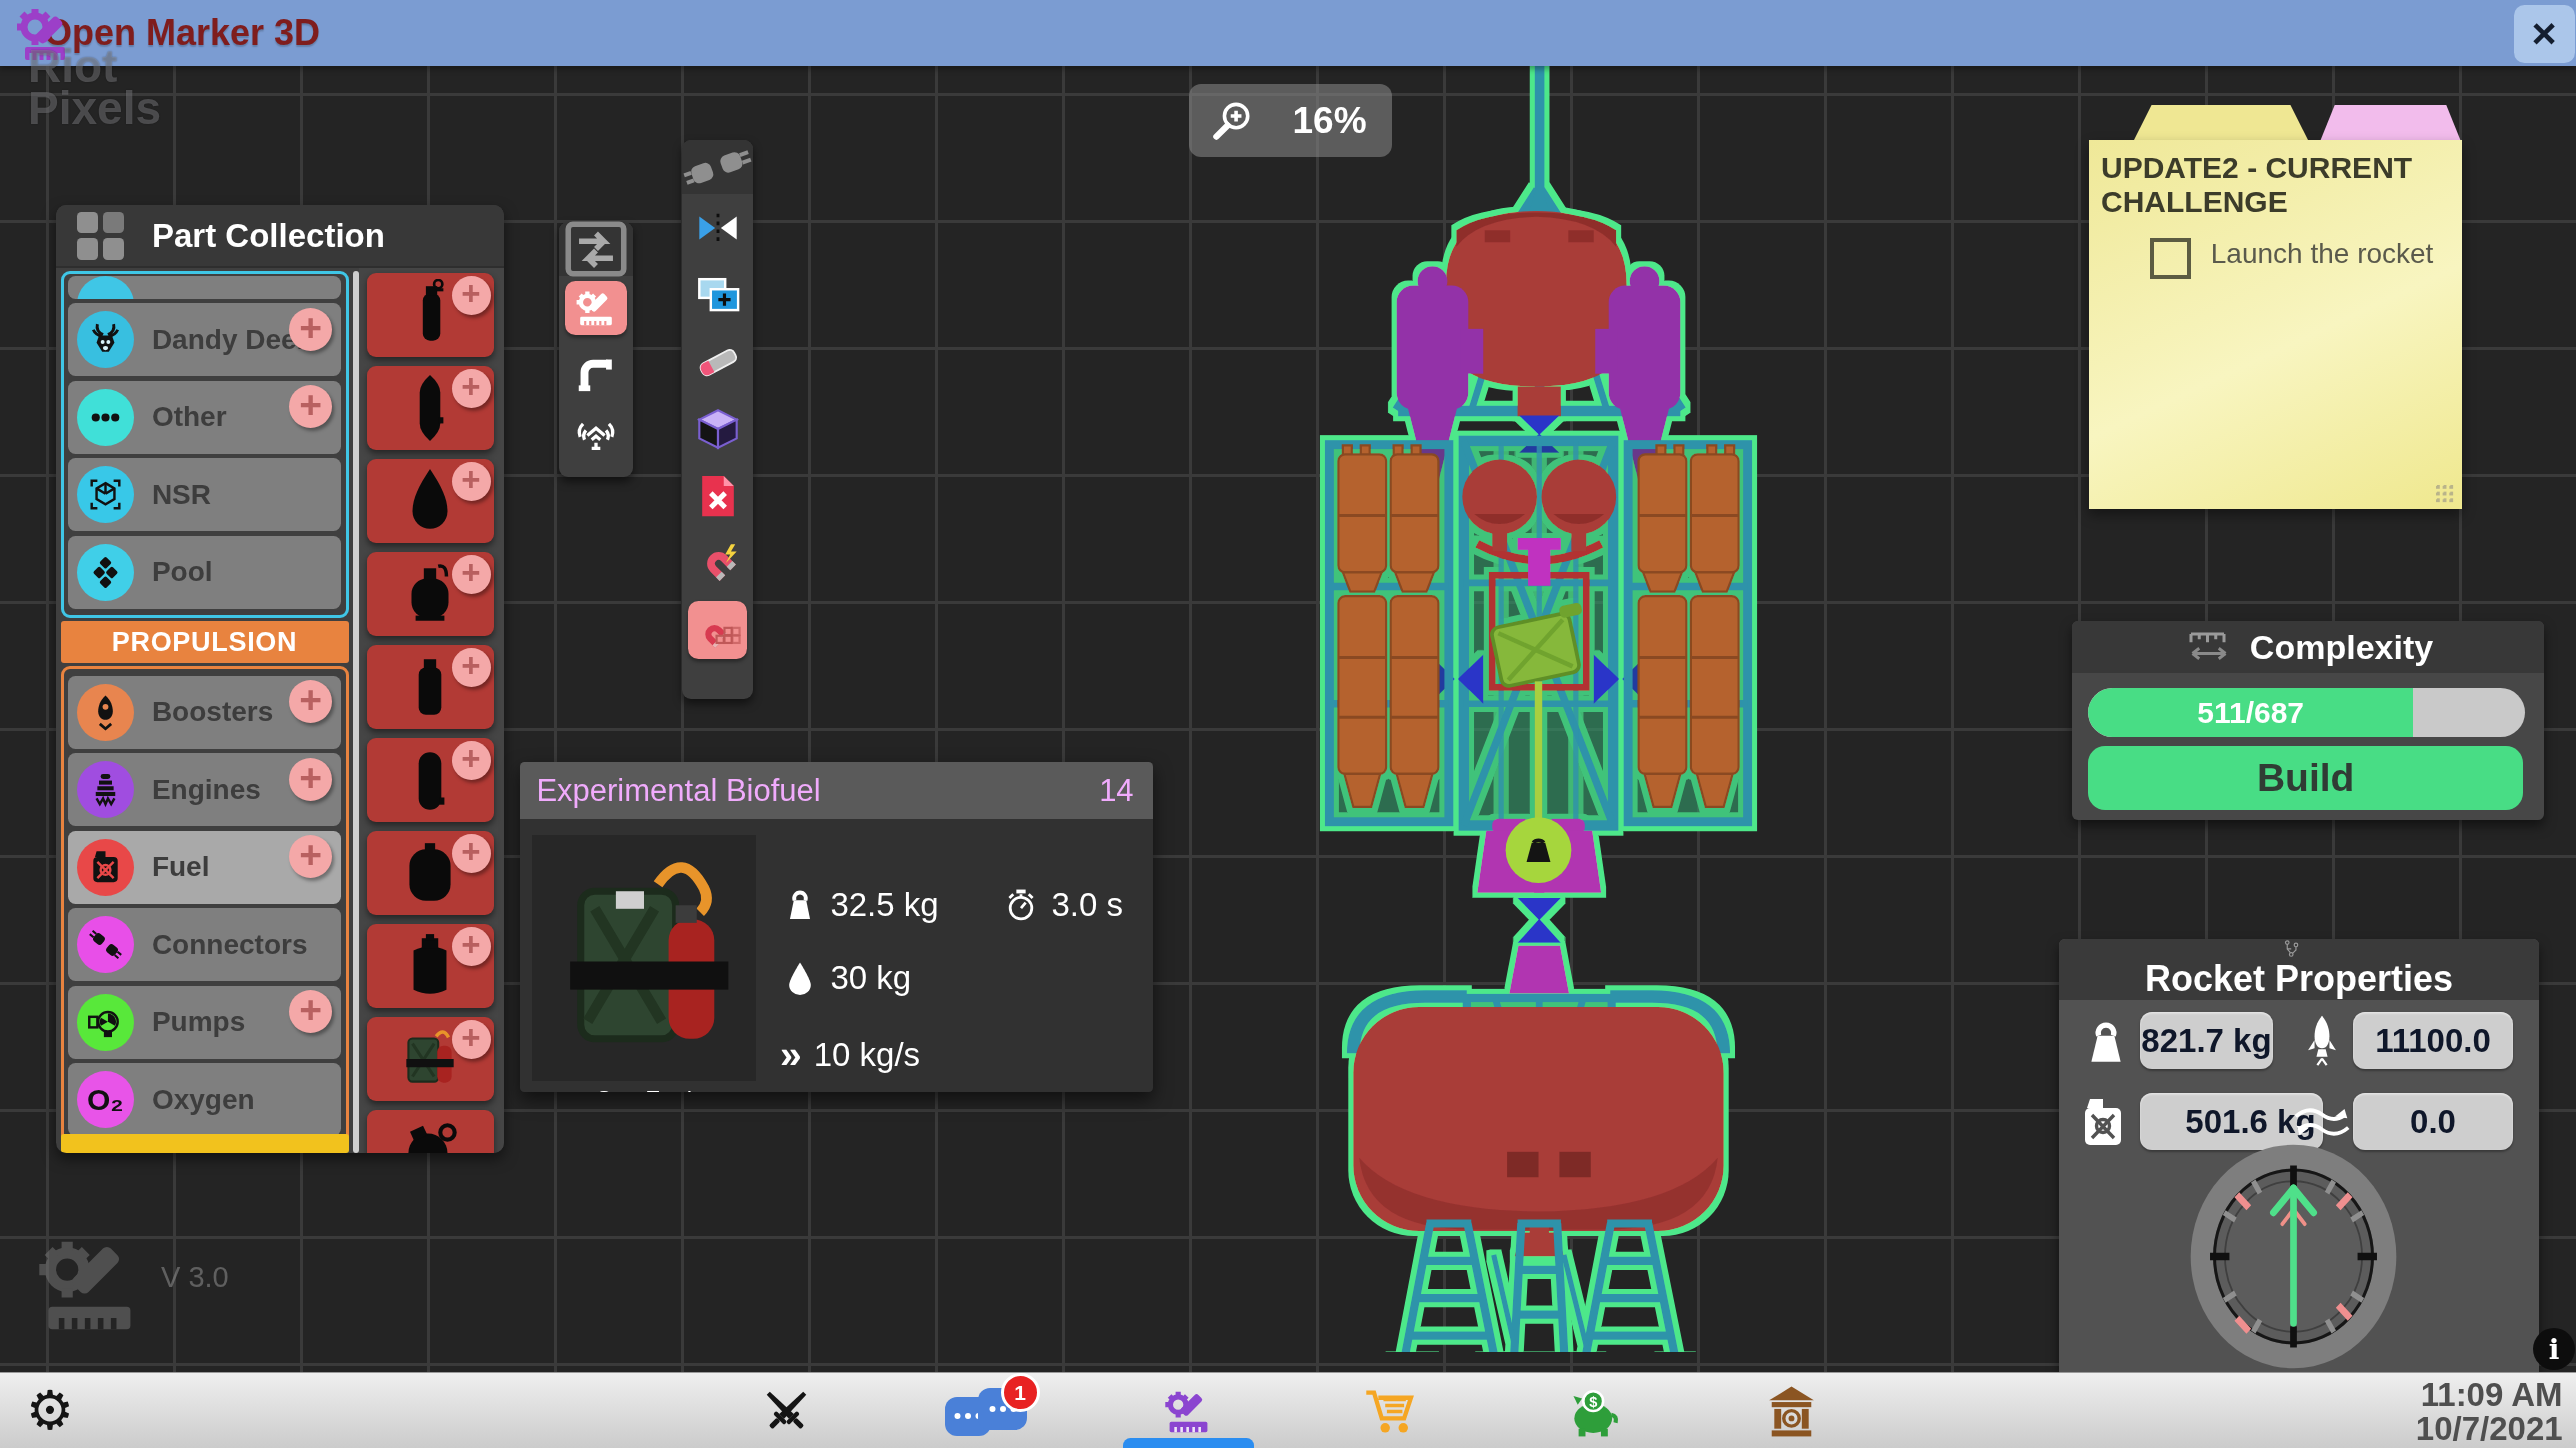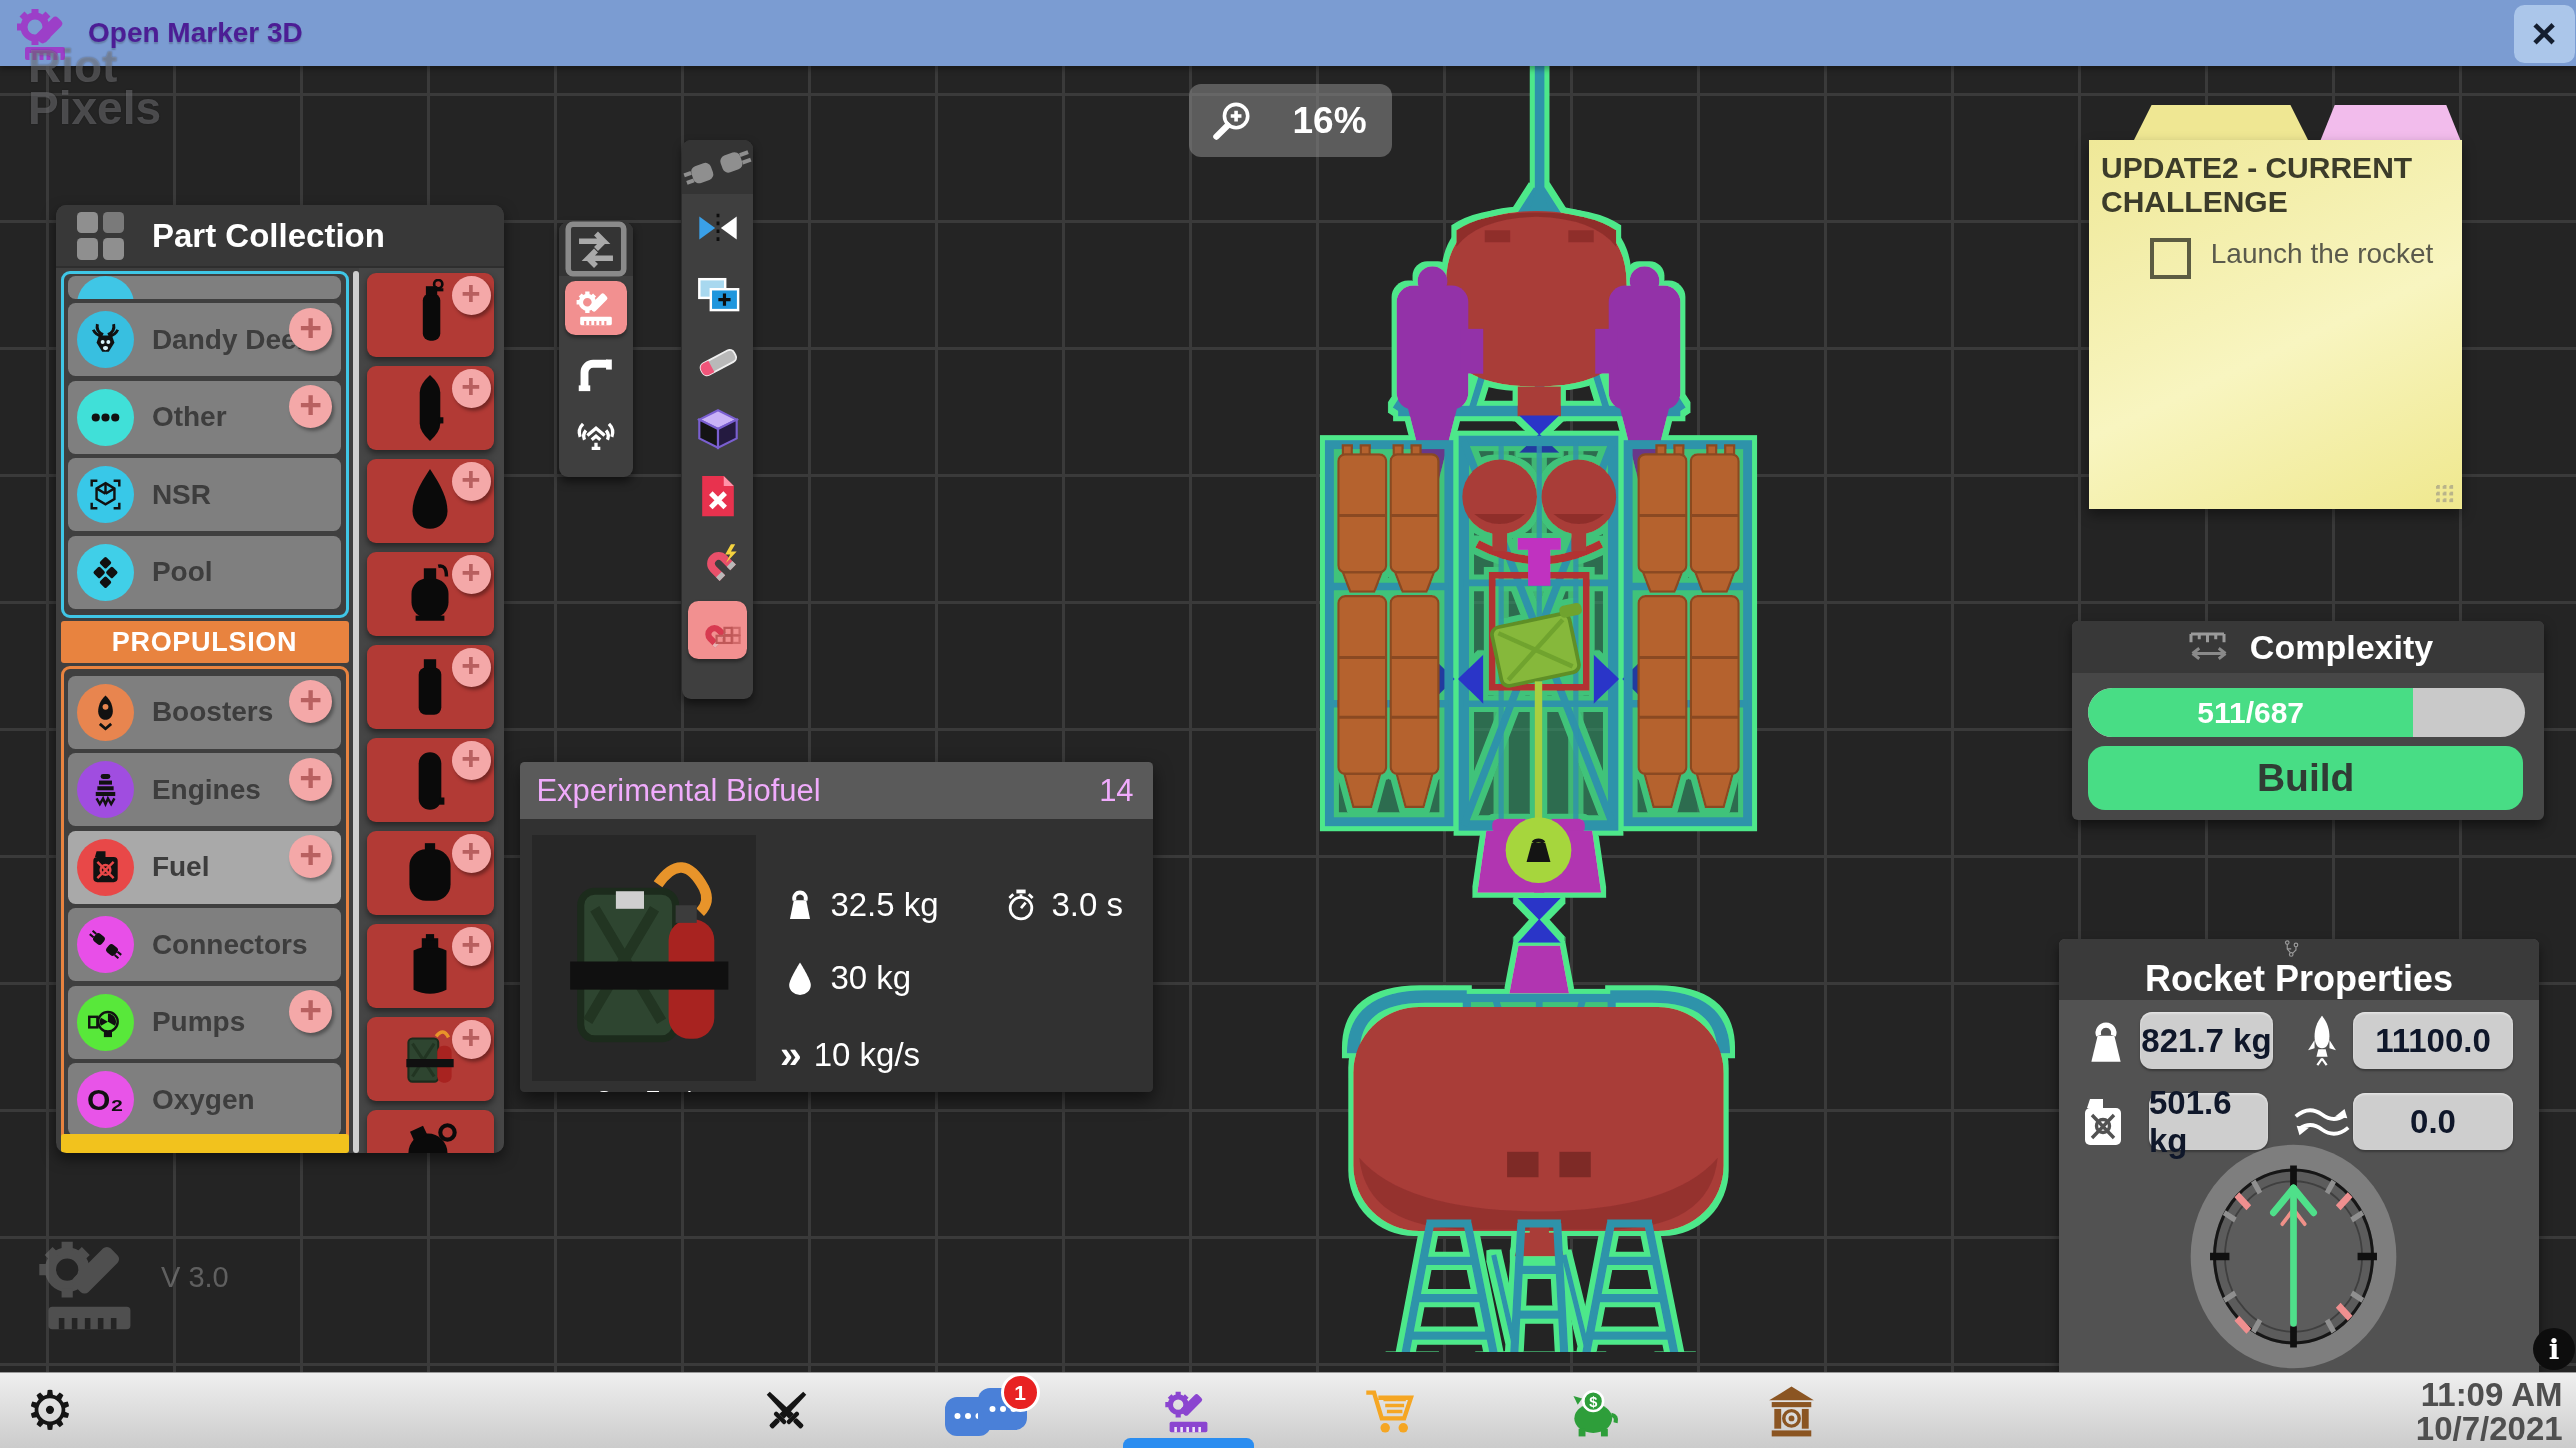--- a/index.html
+++ b/index.html
@@ -7,21 +7,21 @@
     background-color:#242424;
     background-image:linear-gradient(#3a3a3a 3px, transparent 3px),
                      linear-gradient(90deg,#3a3a3a 3px, transparent 3px);
     background-size:127px 127px;background-position:46px 93px;
     font-family:"Liberation Sans", sans-serif; -webkit-font-smoothing:antialiased;}
   .abs{position:absolute;}
 
   
   #titlebar{left:0;top:0;width:2576px;height:66px;background:#7b9cd2;display:flex;align-items:center;
     box-shadow:0 3px 6px rgba(0,0,0,.35);z-index:40;}
-  #titlebar .app-title{color:#4c1d95;font-size:28px;font-weight:bold;margin-left:88px;text-shadow:0 1.5px 1.5px rgba(0,0,0,.2);}
+  #titlebar .app-title{color:#7f1d1d;font-size:36px;font-weight:bold;margin-left:44px;text-shadow:0 1.5px 1.5px rgba(0,0,0,.2);}
   #title-icon{position:absolute;left:13.4px;top:3px;width:64px;height:64px;color:#9c3fc8;}
   #close-btn{position:absolute;right:1.5px;top:4.5px;width:61px;height:58px;background:#abc6ea;border-radius:10.5px;
     display:flex;align-items:center;justify-content:center;color:#141e30;font-size:43px;font-weight:bold;cursor:pointer;}
   #watermark{left:28px;top:45px;z-index:41;color:rgba(200,200,205,.30);font-weight:bold;font-size:46px;line-height:42px;
     text-shadow:0 0 1.5px rgba(0,0,0,.4);pointer-events:none;}
 
   
   #zoom-pill{left:1189px;top:84px;width:203px;height:73px;background:rgba(138,138,138,.55);border-radius:12px;
     display:flex;align-items:center;z-index:30;}
   #zoom-pill .zv{color:#fff;font-size:37px;font-weight:bold;margin-left:auto;margin-right:25.4px;}
@@ -777,21 +777,21 @@
     </span>
     <div class="stat-box" style="left:294px;top:73px;width:160px;height:57px;">11100.0</div>
     <span class="pr-icon" style="left:18px;top:155px;">
       <svg viewBox="0 0 44 52">
           <rect x="4" y="11" width="36" height="37" rx="5" fill="#fff"></rect>
           <polygon points="9,2 22,2 22,11 6,11" fill="#fff"></polygon>
           <path d="M11,18 l22,23 M33,18 l-22,23" stroke="#525252" stroke-width="3.4"></path>
           <circle cx="22" cy="29" r="6.5" fill="none" stroke="#525252" stroke-width="3.4"></circle>
         </svg>
     </span>
-    <div class="stat-box" style="left:90px;top:154px;width:119px;height:57px;">501.6 kg</div>
+    <div class="stat-box" style="left:81px;top:154px;width:145px;height:57px;padding-left:38px;">501.6 kg</div>
     <span class="pr-icon" style="left:231px;top:154px;width:63px;">
       <svg viewBox="0 0 64 40" style="width:60px;" fill="none" stroke="#fff" stroke-width="4">
           <path d="M4,14 q14,-12 28,-2 q12,9 24,1"></path>
           <polygon points="56,6 59,16 46,14" fill="#fff" stroke="none"></polygon>
           <path d="M60,26 q-14,12 -28,2 q-12,-9 -24,-1"></path>
           <polygon points="8,34 5,24 18,26" fill="#fff" stroke="none"></polygon>
         </svg>
     </span>
     <div class="stat-box" style="left:294px;top:154px;width:160px;height:57px;">0.0</div>
     <svg id="compass" width="239" height="231" viewBox="0 0 320 310">

